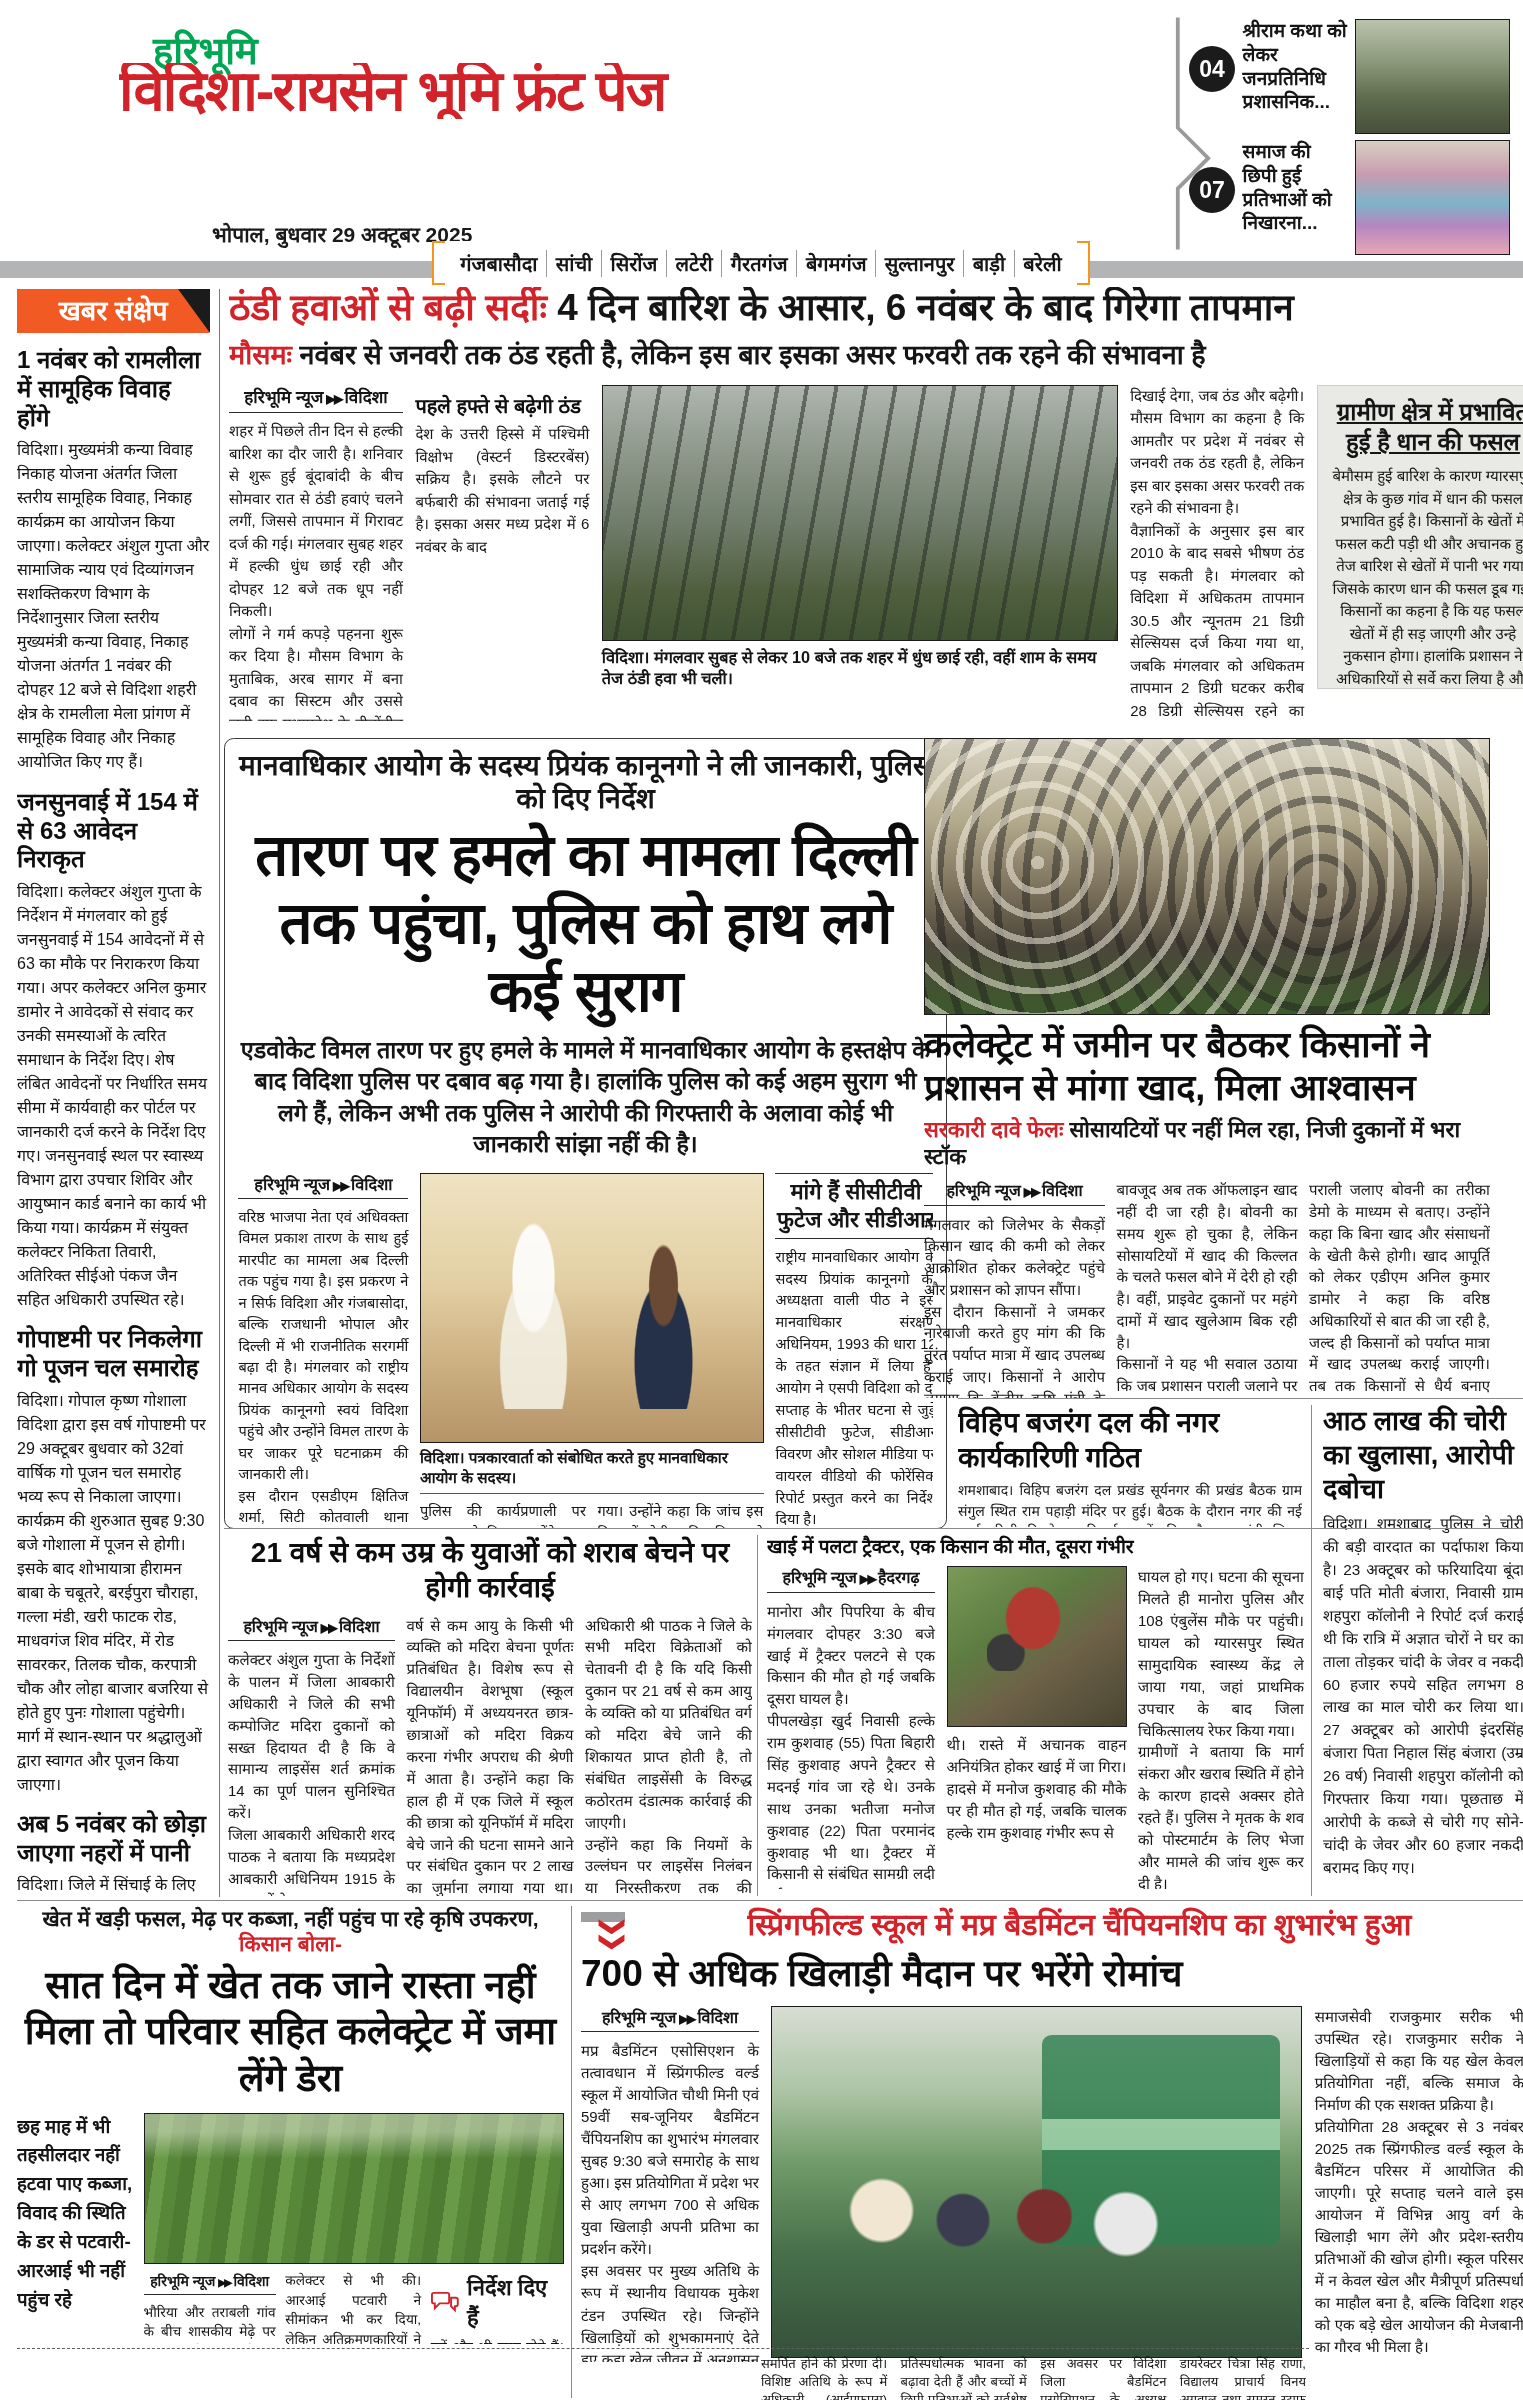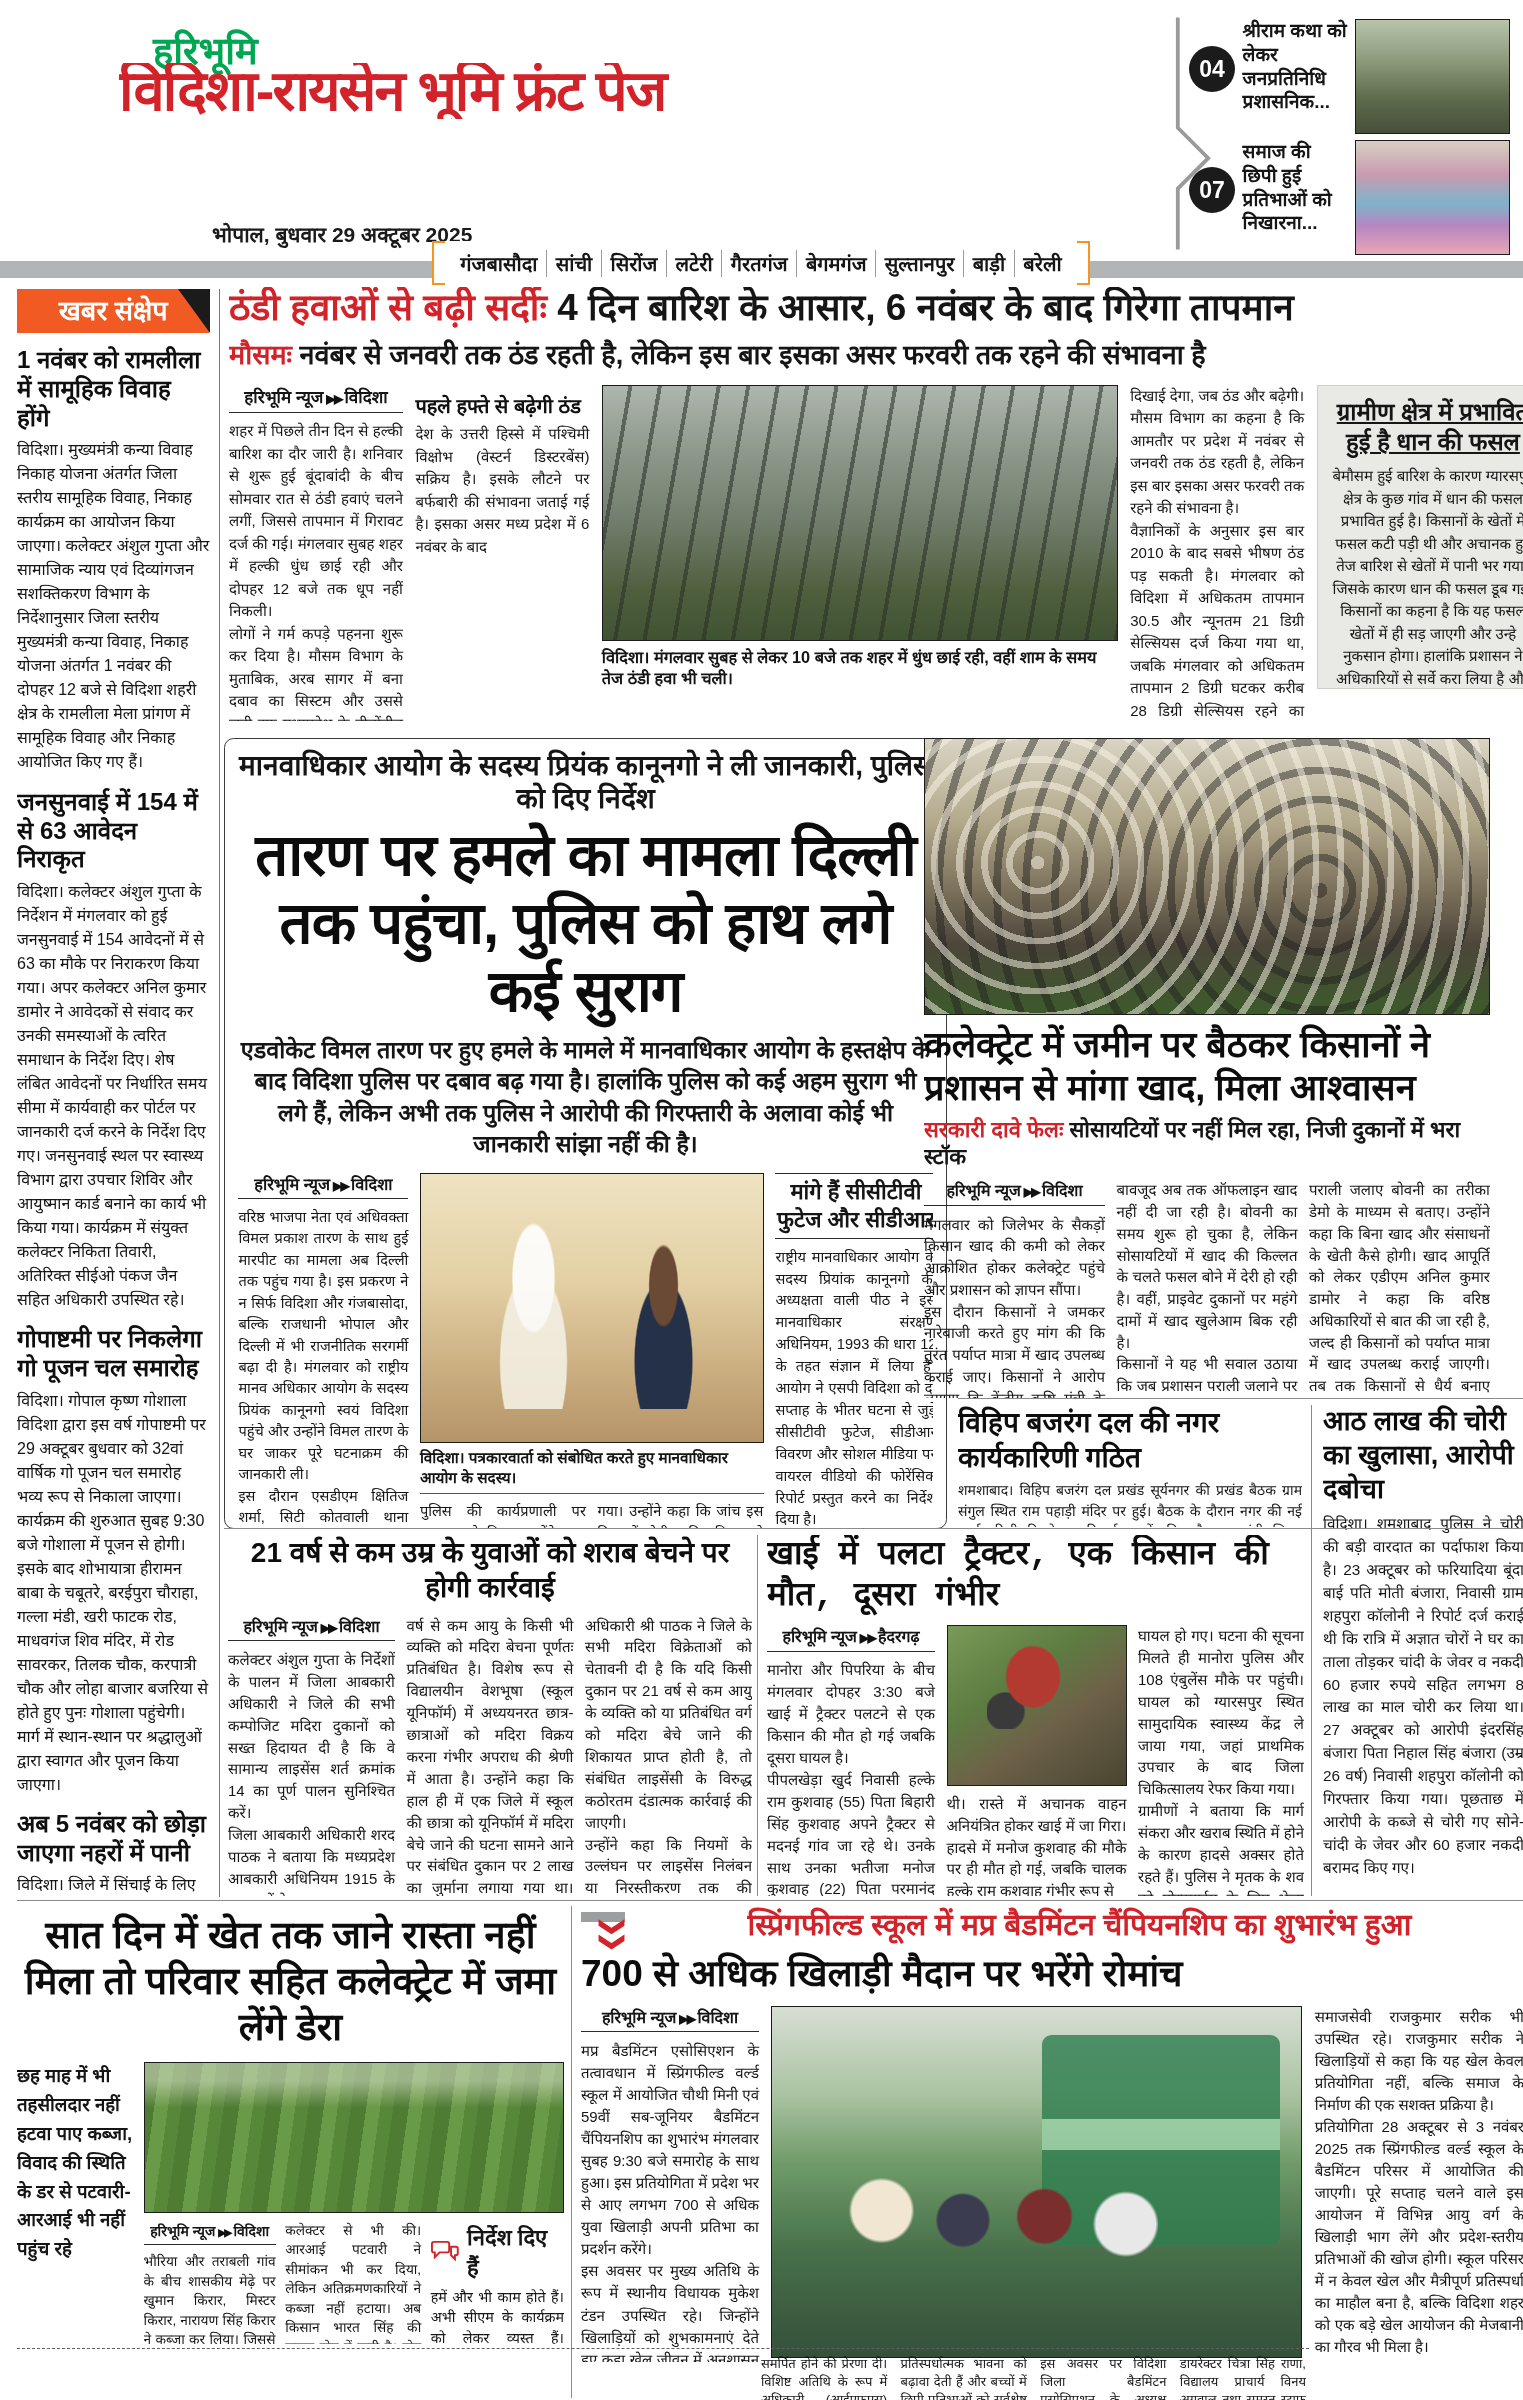--- a/index.html
+++ b/index.html
@@ -251,41 +251,44 @@
       </div>
       <div class="col" style="flex:1;font-size:15px;line-height:1.46;">वर्ष से कम आयु के किसी भी व्यक्ति को मदिरा बेचना पूर्णतः प्रतिबंधित है। विशेष रूप से विद्यालयीन वेशभूषा (स्कूल यूनिफॉर्म) में अध्ययनरत छात्र-छात्राओं को मदिरा विक्रय करना गंभीर अपराध की श्रेणी में आता है। उन्होंने कहा कि हाल ही में एक जिले में स्कूल की छात्रा को यूनिफॉर्म में मदिरा बेचे जाने की घटना सामने आने पर संबंधित दुकान पर 2 लाख का जुर्माना लगाया गया था। जिला आबकारी</div>
       <div class="col" style="flex:1;font-size:15px;line-height:1.46;">अधिकारी श्री पाठक ने जिले के सभी मदिरा विक्रेताओं को चेतावनी दी है कि यदि किसी दुकान पर 21 वर्ष से कम आयु के व्यक्ति को या प्रतिबंधित वर्ग को मदिरा बेचे जाने की शिकायत प्राप्त होती है, तो संबंधित लाइसेंसी के विरुद्ध कठोरतम दंडात्मक कार्रवाई की जाएगी।
 उन्होंने कहा कि नियमों के उल्लंघन पर लाइसेंस निलंबन या निरस्तीकरण तक की कार्रवाई भी की जा सकती है।</div>
     </div>
   </div>
 
   <div class="abs vrule" style="left:757px;top:1535px;height:361px;"></div>
 
   <div class="abs" style="left:767px;top:1535px;width:537px;height:361px;overflow:hidden;">
-    <div class="sec-headline" style="font-size:33px;font-family:Liberation Mono, monospace;">खाई में पलटा ट्रैक्टर, एक किसान की मौत, दूसरा गंभीर</div>
+    <div class="sec-headline" style="font-size:19px;">खाई में पलटा ट्रैक्टर, एक किसान की मौत, दूसरा गंभीर</div>
     <div style="display:flex;gap:11.5px;margin-top:7.6px;height:323px;overflow:hidden;">
       <div style="width:168px;flex:0 0 168px;">
         <div class="byline" style="font-size:16px;">
           <span>हरिभूमि न्यूज</span><span class="chev">▶▶</span><span>हैदरगढ़</span>
         </div>
         <div class="col" style="font-size:15px;line-height:1.46;">मानोरा और पिपरिया के बीच मंगलवार दोपहर 3:30 बजे खाई में ट्रैक्टर पलटने से एक किसान की मौत हो गई जबकि दूसरा घायल है।
 पीपलखेड़ा खुर्द निवासी हल्के राम कुशवाह (55) पिता बिहारी सिंह कुशवाह अपने ट्रैक्टर से मदनई गांव जा रहे थे। उनके साथ उनका भतीजा मनोज कुशवाह (22) पिता परमानंद कुशवाह भी था। ट्रैक्टर में किसानी से संबंधित सामग्री लदी हुई</div>
       </div>
       <div style="width:180px;flex:0 0 180px;">
         <div class="photo ph-tractor" style="width:180px;height:161px;"></div>
         <div class="col" style="font-size:15px;line-height:1.46;margin-top:6.7px;">थी। रास्ते में अचानक वाहन अनियंत्रित होकर खाई में जा गिरा। हादसे में मनोज कुशवाह की मौके पर ही मौत हो गई, जबकि चालक हल्के राम कुशवाह गंभीर रूप से</div>
       </div>
       <div class="col" style="flex:1;font-size:15px;line-height:1.46;">घायल हो गए। घटना की सूचना मिलते ही मानोरा पुलिस और 108 एंबुलेंस मौके पर पहुंची। घायल को ग्यारसपुर स्थित सामुदायिक स्वास्थ्य केंद्र ले जाया गया, जहां प्राथमिक उपचार के बाद जिला चिकित्सालय रेफर किया गया।
 ग्रामीणों ने बताया कि मार्ग संकरा और खराब स्थिति में होने के कारण हादसे अक्सर होते रहते हैं। पुलिस ने मृतक के शव को पोस्टमार्टम के लिए भेजा और मामले की जांच शुरू कर दी है।</div>
     </div>
   </div>
 
   <div class="abs hrule" style="left:17px;top:1900px;width:1506px;"></div>
 
   <div class="abs" style="left:17px;top:1906px;width:547px;height:438px;overflow:hidden;">
+    <div class="kisan-kicker">
+      <span>खेत में खड़ी फसल, मेढ़ पर कब्जा, नहीं पहुंच पा रहे कृषि उपकरण, </span><span class="red">किसान बोला-</span>
+    </div>
     <div class="kisan-headline">सात दिन में खेत तक जाने रास्ता नहीं मिला तो परिवार सहित कलेक्ट्रेट में जमा लेंगे डेरा</div>
     <div style="display:flex;gap:9.6px;margin-top:11.5px;height:315px;overflow:hidden;">
       <div class="kisan-sub" style="width:117px;flex:0 0 117px;">छह माह में भी तहसीलदार नहीं हटवा पाए कब्जा, विवाद की स्थिति के डर से पटवारी-आरआई भी नहीं पहुंच रहे</div>
       <div style="flex:1;">
         <div class="photo ph-field" style="width:100%;height:151px;"></div>
         <div style="display:flex;gap:9.6px;margin-top:7.6px;height:153px;overflow:hidden;">
           <div style="width:132px;flex:0 0 132px;">
             <div class="byline" style="font-size:14px;">
               <span>हरिभूमि न्यूज</span><span class="chev" style="font-size:10.5px;">▶▶</span><span>विदिशा</span>
             </div>

